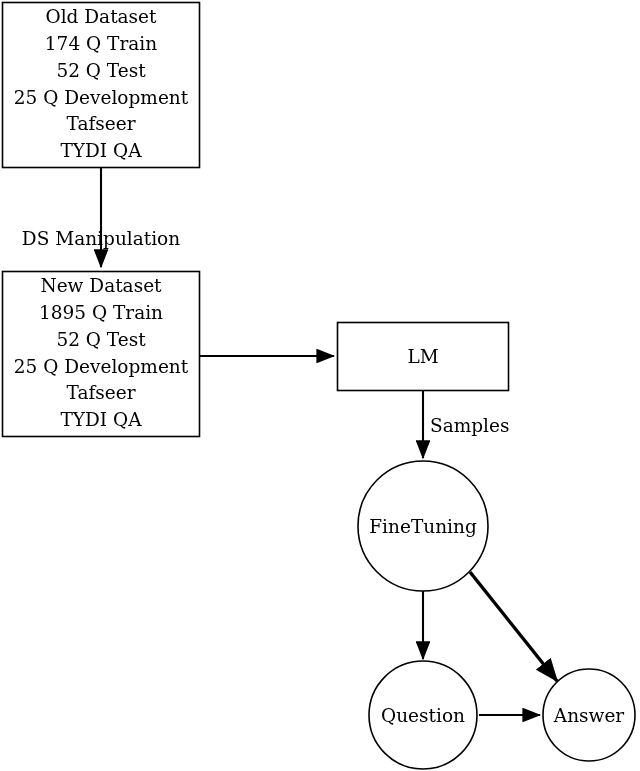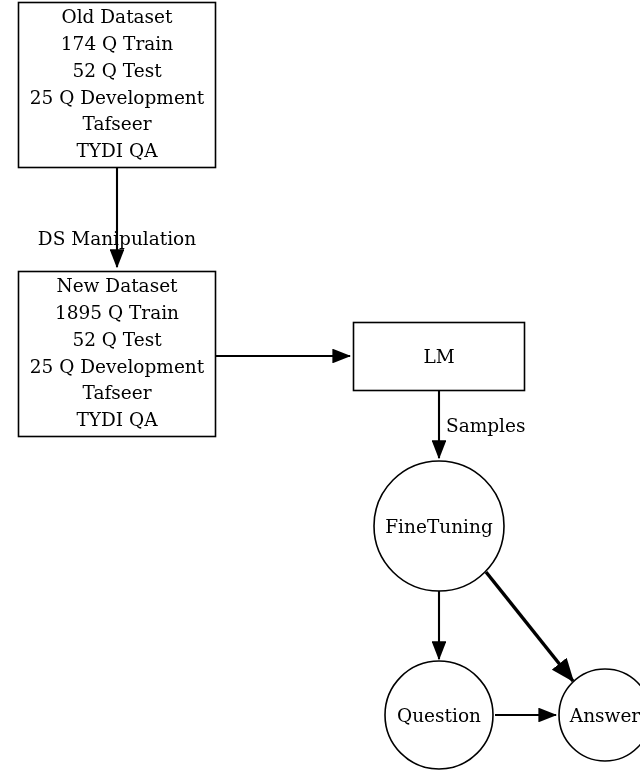--- a/index.html
+++ b/index.html
@@ -12,21 +12,21 @@
     width: 640px;
     height: 771px;
     position: relative;
     overflow: hidden;
     font-family: "DejaVu Serif", "Liberation Serif", serif;
     color: #000000;
   }
   #diagram-root {
     position: absolute;
     top: 0;
-    left: 16px;
+    left: 0;
     width: 544px;
     height: 771px;
   }
   svg#diagram-canvas {
     position: absolute;
     top: 0;
     left: 0;
     width: 640px;
     height: 771px;
     display: block;

